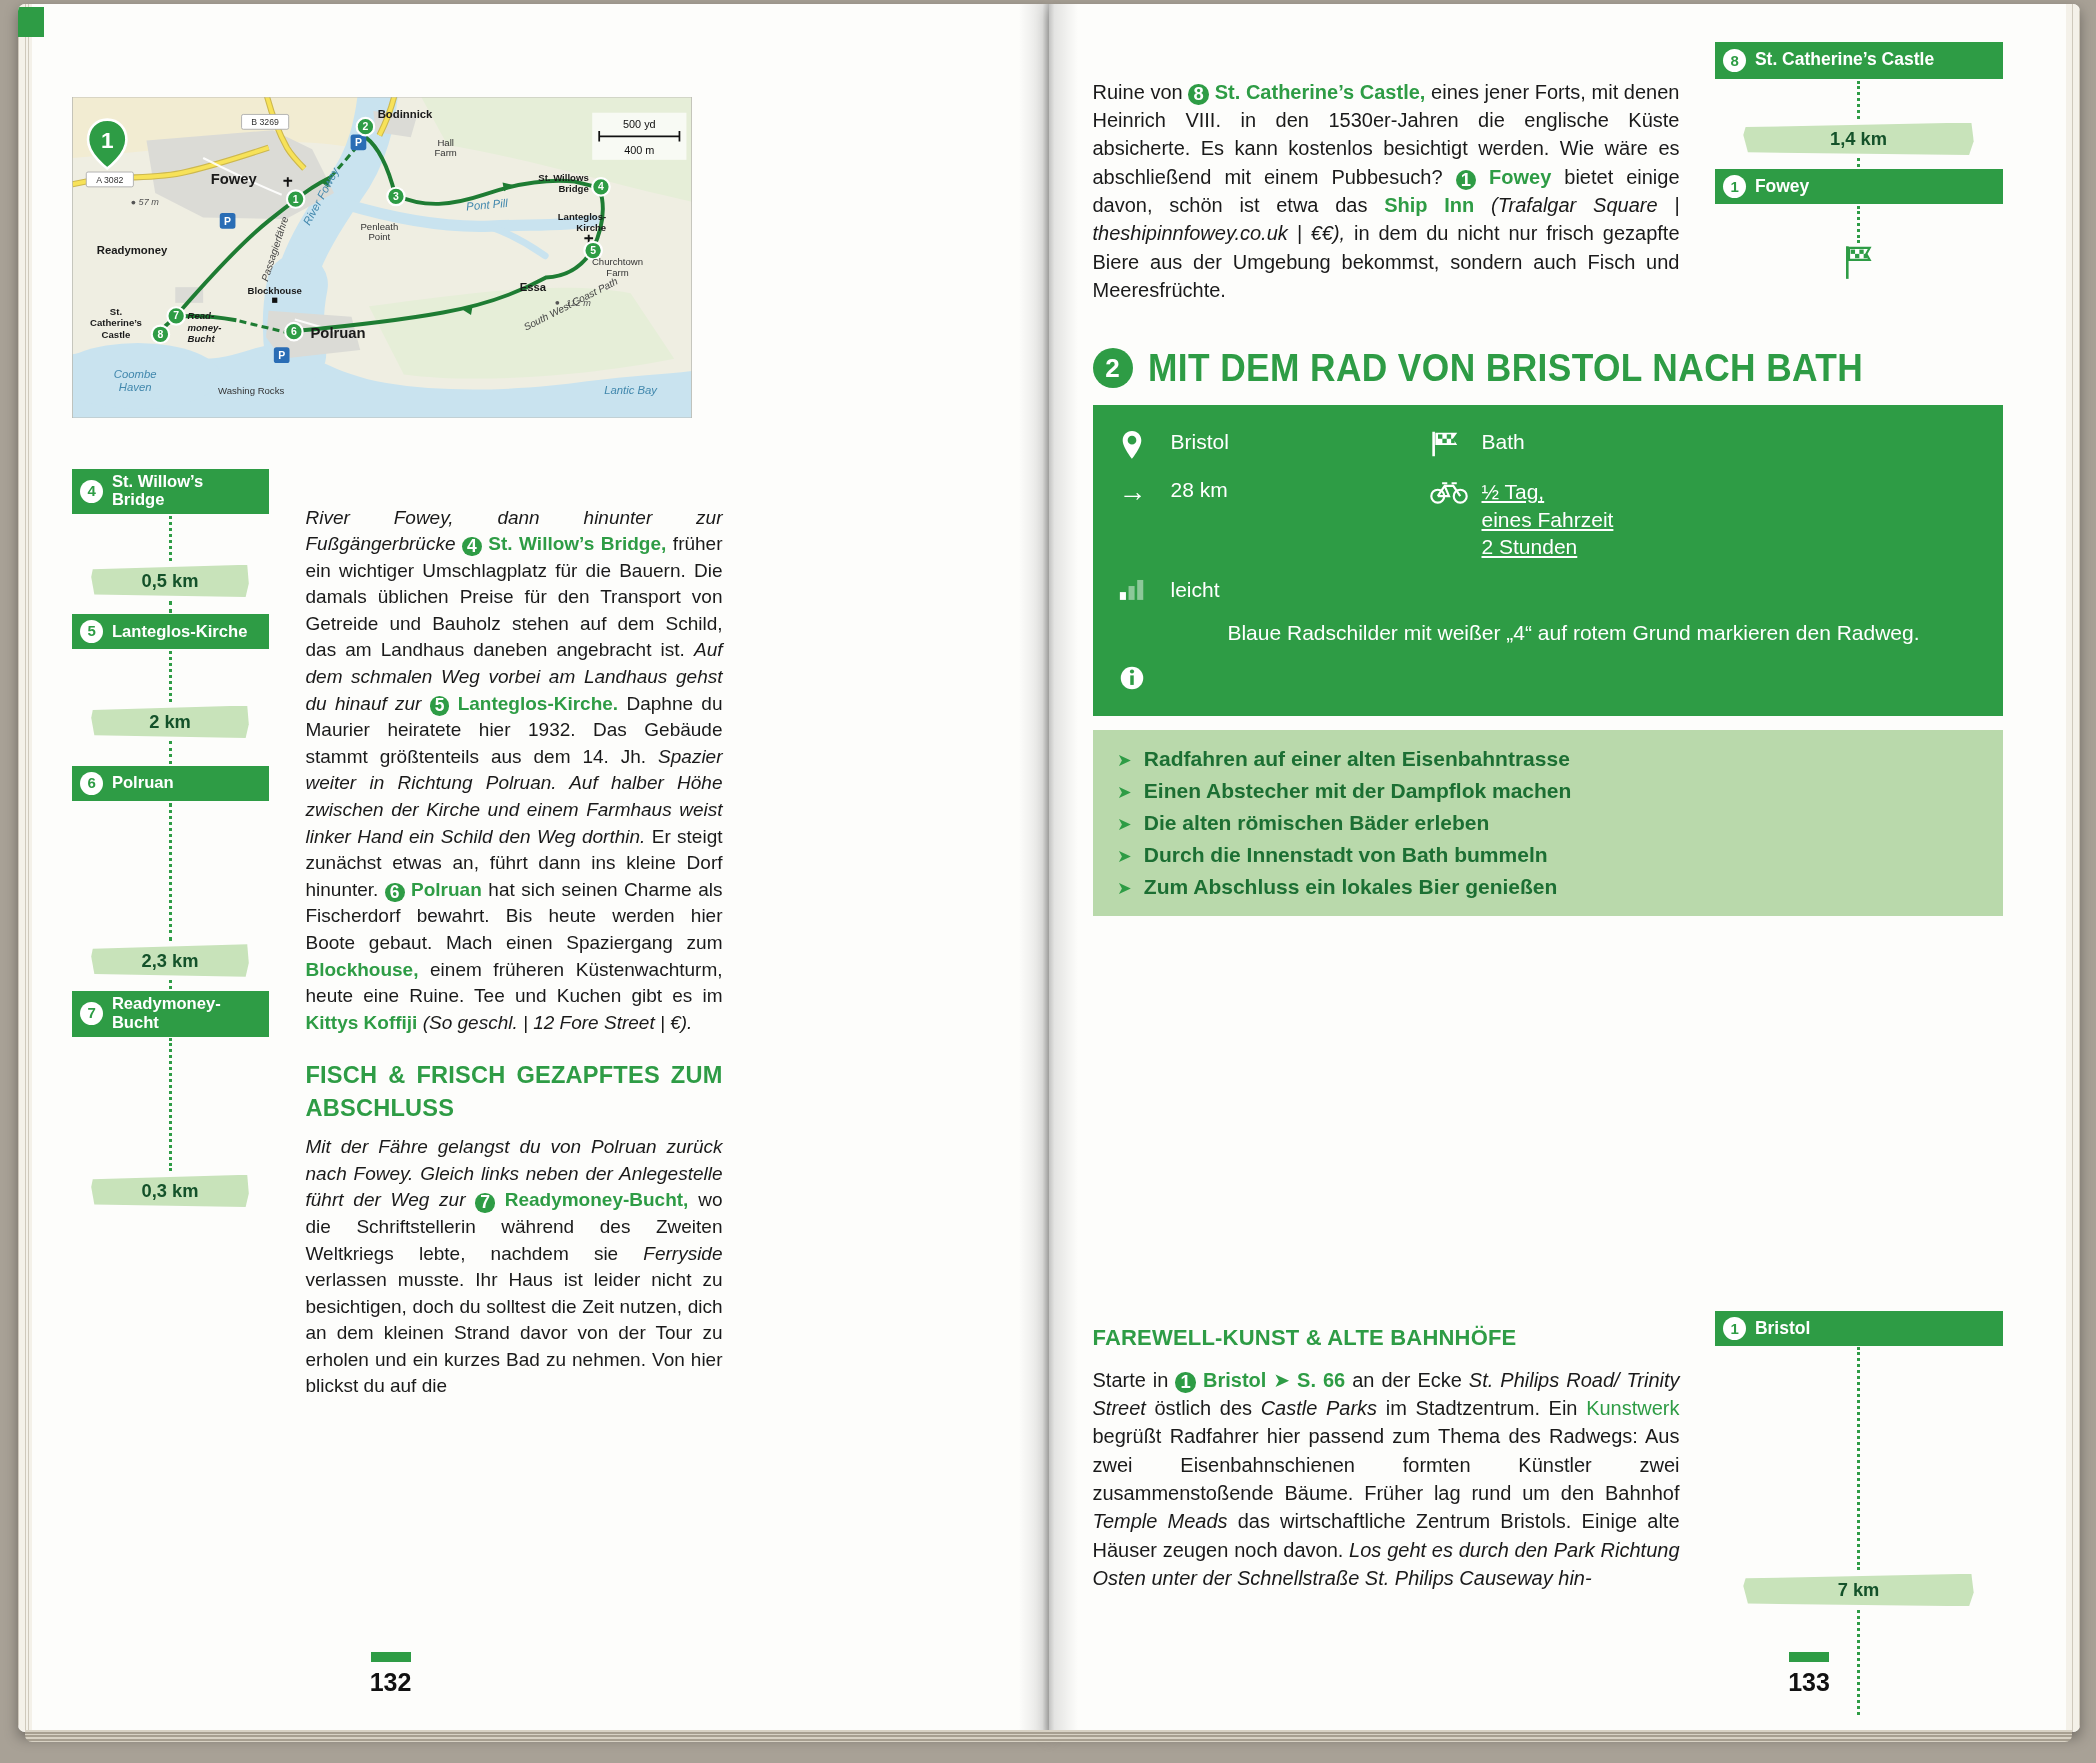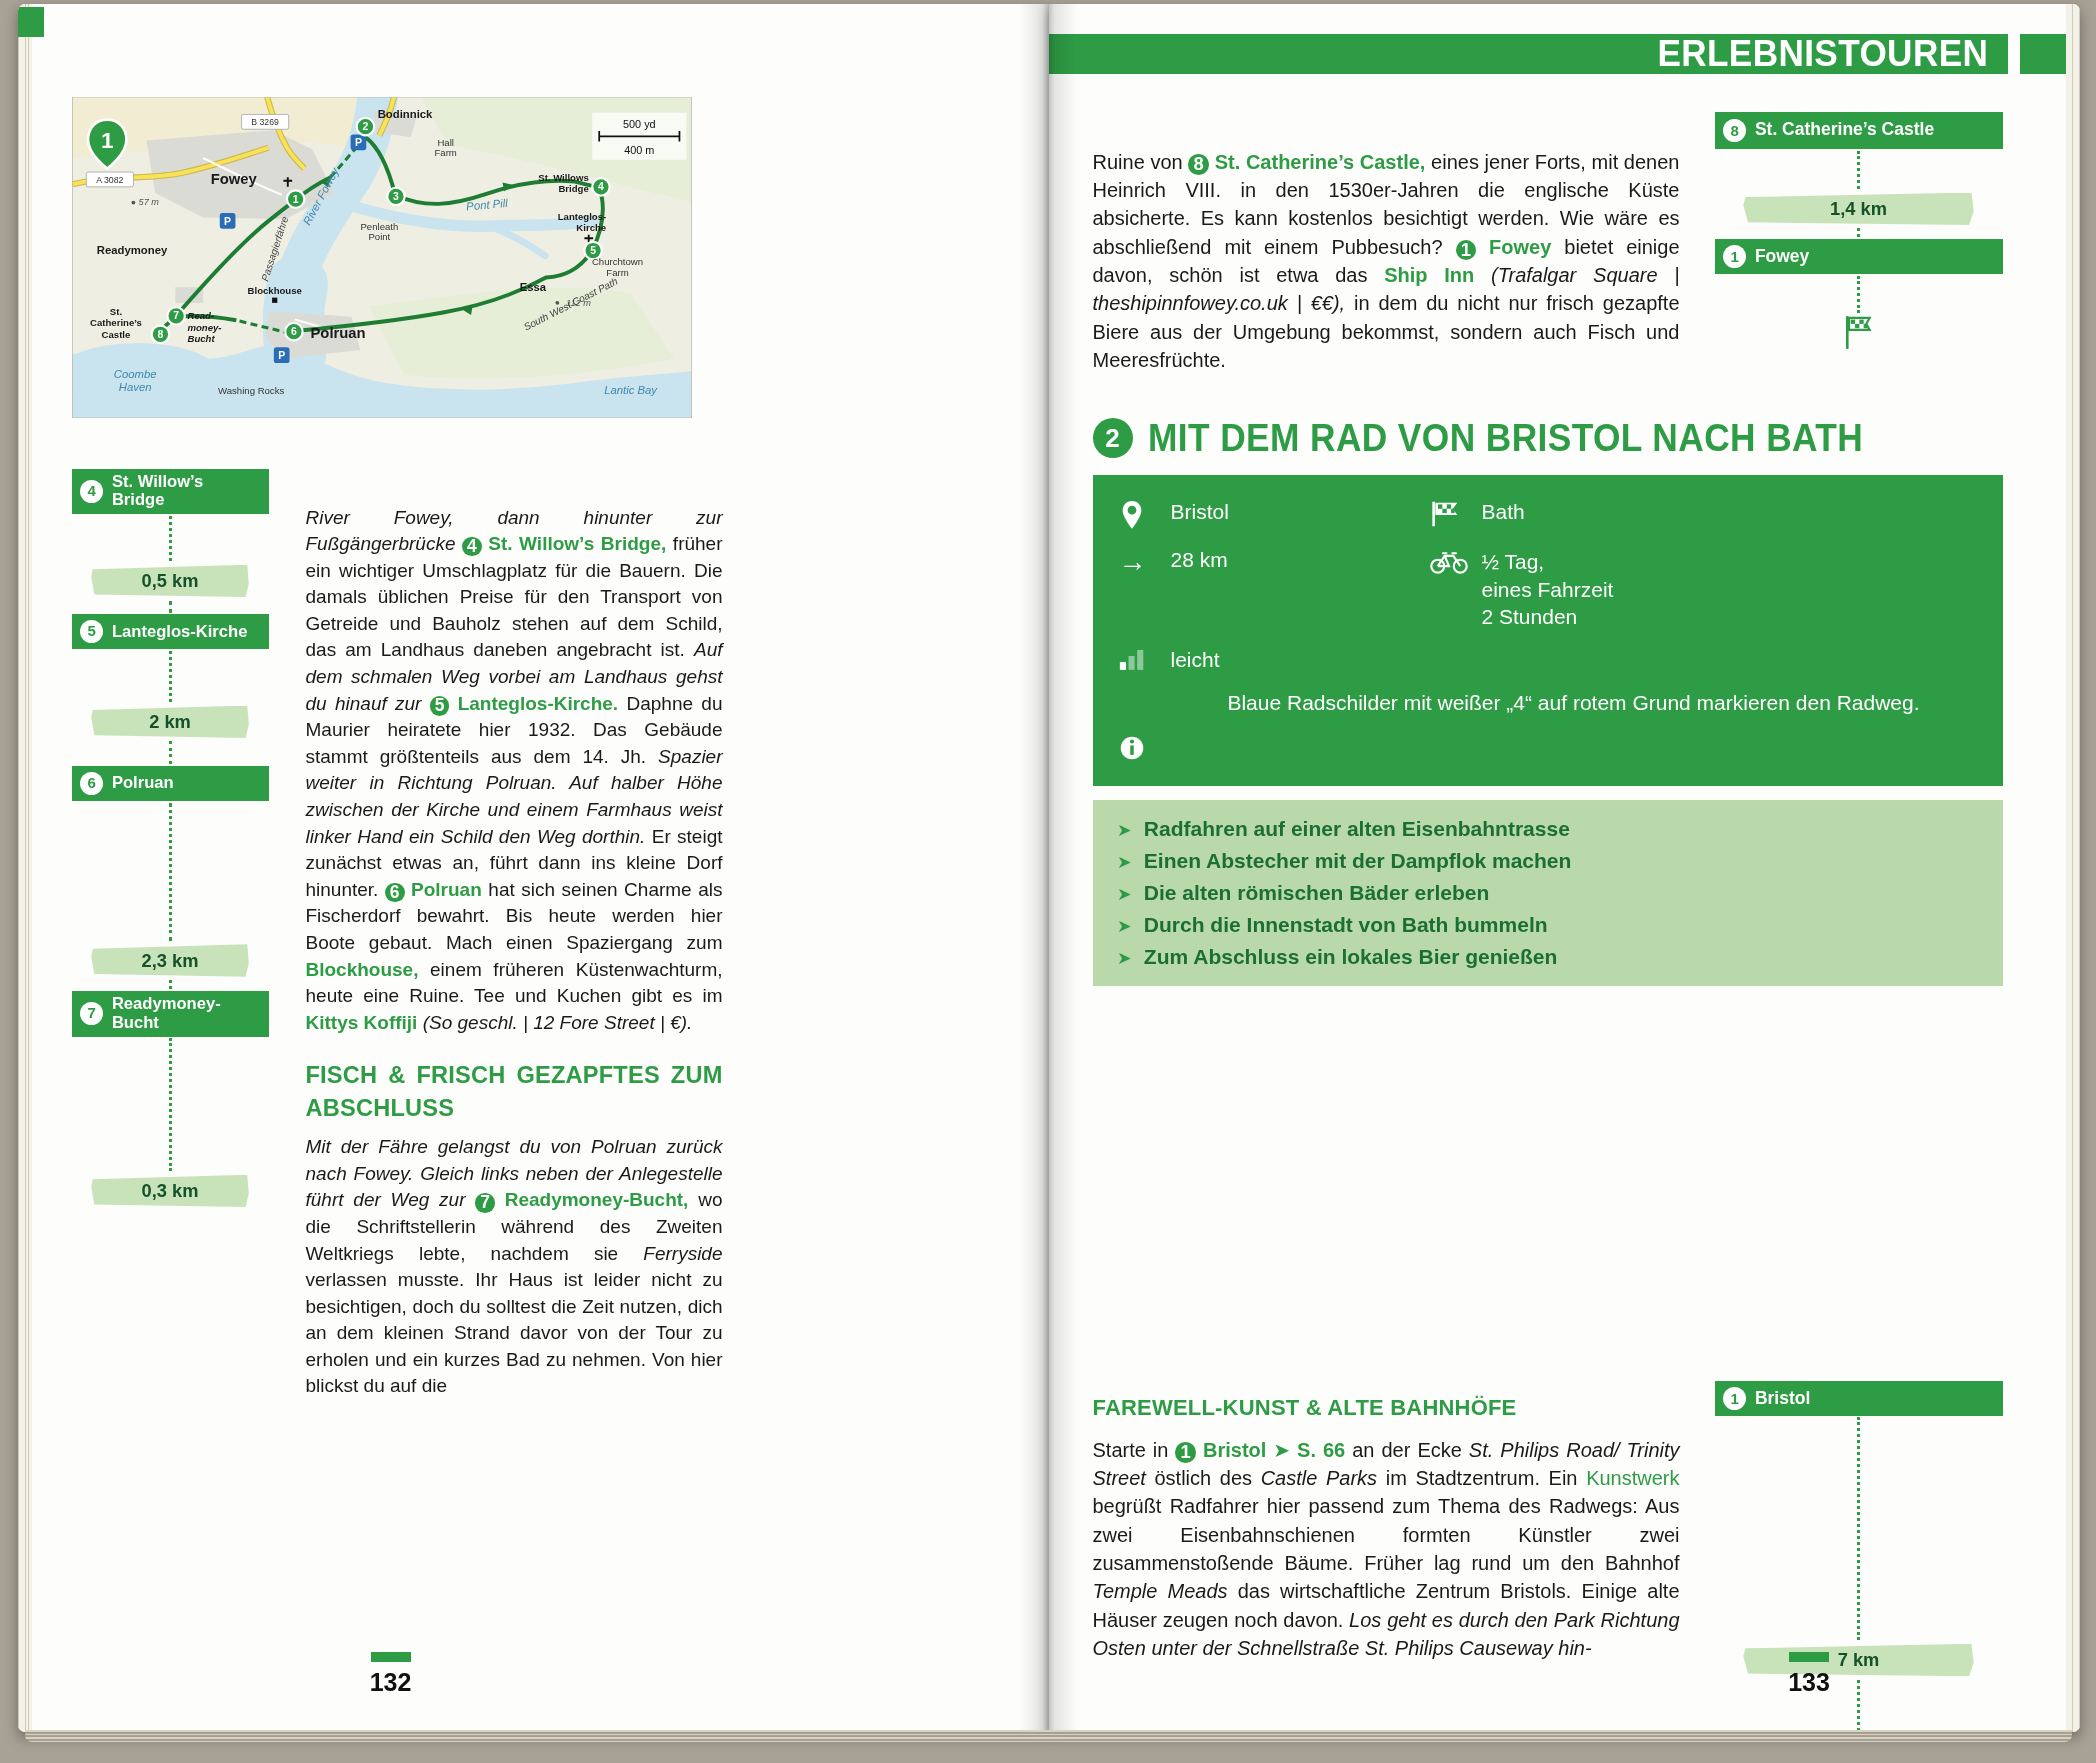--- a/index.html
+++ b/index.html
@@ -90,21 +90,21 @@
                font-size:26px; font-weight:800; display:flex; align-items:center; justify-content:center; }
   .tt-text { color:var(--green); font-weight:800; font-size:38px; letter-spacing:0.4px; white-space:nowrap;
              transform:scaleX(.93); transform-origin:left center; }
 
   .facts { background:var(--green); color:#fff; margin-top:15.7px; padding:24.5px 26px;
            display:grid; grid-template-columns:38px 245px 38px 1fr; column-gap:14px; row-gap:17.5px;
            font-size:21px; align-items:start; }
   .facts .iconcell { display:flex; align-items:flex-start; }
   .facts .note { grid-column:2 / 5; line-height:1.35;text-align:center; }
   .facts .inforow { grid-column:2 / 5; line-height:1.35; }
-  .dur div { line-height:1.3; }
+  .dur div { line-height:1.3;text-decoration:underline; }
 
   .bullets { background:var(--lgreen); margin-top:14px; padding:17.5px 24.5px; display:flex;
              flex-direction:column; gap:7.9px; }
   .bullet { display:flex; gap:12.2px; align-items:baseline; font-weight:700; color:#1c6f33; font-size:21px; }
   .bullet .arr { color:var(--green); font-size:17.5px; }
 
   .pagenum-wrap { position:absolute; bottom:35px; text-align:center; }
   .pagenum-wrap.pl { left:54px; width:638px; }
   .pagenum-wrap.pr { right:52px; width:437px; }
   .pagenum-tab { width:40px; height:10.5px; background:var(--green); margin:0 auto 5.2px; }
@@ -304,26 +304,20 @@
     </div>
 
     <div class="pagenum-wrap pl">
       <div class="pagenum-tab"></div>
       <div class="pagenum">132</div>
     </div>
   </div>
 
   <div class="page page-right">
 
-    <div class="headbar">
-      <div class="bar">
-        <span class="headtitle">ERLEBNISTOUREN</span>
-      </div>
-      <div class="sq"></div>
-    </div>
 
     <div class="right-content">
       <div class="rowA">
         <div class="article right-article">
           <p><span>Ruine von </span><span class="cn">8</span><span class="gb"> St. Catherine’s Castle,</span><span> eines jener Forts, mit denen Heinrich VIII. in den 1530er-Jahren die englische Küste absicherte. Es kann kostenlos besichtigt werden. Wie wäre es abschließend mit einem Pubbesuch? </span><span class="cn">1</span><span class="gb"> Fowey</span><span> bietet einige davon, schön ist etwa das </span><span class="gb">Ship Inn</span><span class="i"> (Trafalgar Square | theshipinnfowey.co.uk | €€),</span><span> in dem du nicht nur frisch gezapfte Biere aus der Umgebung bekommst, sondern auch Fisch und Meeresfrüchte.</span></p>
         </div>
         <div class="rsidebar">
           <div class="sb-box">
             <span class="chip-num">8</span>
             <span>St. Catherine’s Castle</span>

